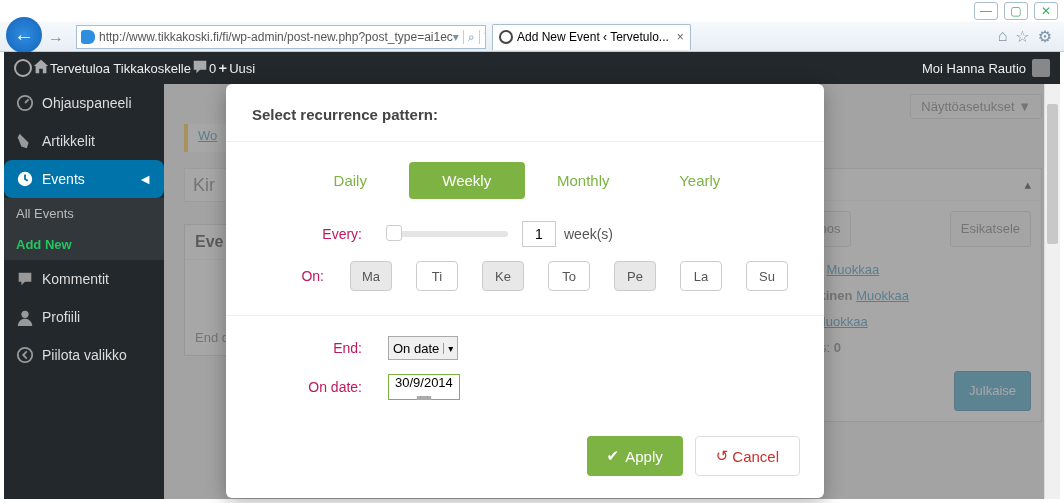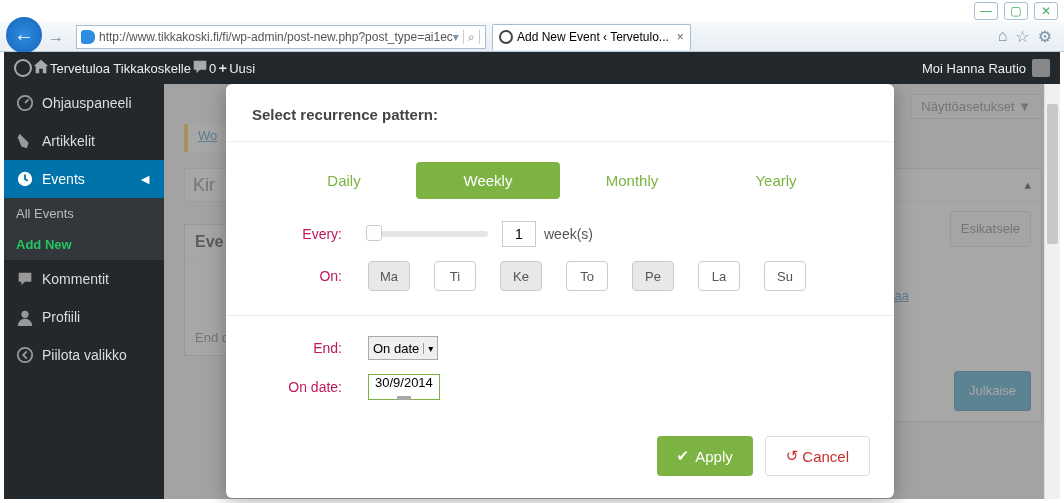--- a/index.html
+++ b/index.html
@@ -24,21 +24,21 @@
 .wp-bar { position: absolute; top: 52px; left: 4px; right: 4px; height: 32px; background: #23282d; color: #eee; display: flex; align-items: center; font-size: 13px; padding: 0 10px; }
 .wp-bar .wp-logo { width: 18px; height: 18px; border: 2px solid #aaa; border-radius: 50%; }
 .wp-bar .right { margin-left: auto; display: flex; align-items: center; gap: 6px; }
 .wp-bar .avatar { width: 18px; height: 18px; background: #888; border-radius: 2px; }
 .wp-bar svg { fill: #aaa; }
 
 
 .sidebar { position: absolute; top: 84px; left: 4px; width: 160px; bottom: 4px; background: #23282d; color: #eee; font-size: 14px; }
 .side-item { padding: 10px 12px; display: flex; align-items: center; gap: 8px; color: #ddd; }
 .side-item svg { fill: #999; width: 18px; height: 18px; }
-.side-item.active { background: #0073aa; color: #fff; }
+.side-item.active { background: #0073aa; color: #fff; border-radius: 8px; }
 .side-item.active svg { fill: #fff; }
 .side-item.active::after { content: ""; position: absolute; right: -8px; border: 8px solid transparent; border-left-color: #0073aa; display: none; }
 .side-sub { background: #32373c; padding: 8px 12px; font-size: 13px; color: #bbb; }
 .side-sub.current { color: #22c55e; font-weight: 600; }
 
 
 .content { position: absolute; top: 84px; left: 164px; right: 4px; bottom: 4px; background: #f1f1f1; }
 .overlay { position: absolute; inset: 0; background: rgba(130,130,130,0.7); }
 .screen-opts { position: absolute; top: 10px; right: 18px; background: #f6f6f6; border: 1px solid #ccc; padding: 4px 10px; font-size: 13px; color: #555; border-radius: 3px; }
 .notice { position: absolute; top: 40px; left: 20px; height: 28px; width: 620px; background: #fff; border-left: 4px solid #ffba00; font-size: 13px; padding: 4px 10px; color: #0073aa; text-decoration: underline; }
@@ -47,26 +47,26 @@
 .sidebox .hdr { padding: 8px 10px; border-bottom: 1px solid #eee; display: flex; justify-content: space-between; }
 .sidebox .body { padding: 10px; line-height: 2; color: #555; }
 .sidebox a { color: #0073aa; }
 .btn-draft, .btn-preview { display: inline-block; border: 1px solid #ccc; background: #f7f7f7; padding: 4px 10px; border-radius: 3px; color: #555; }
 .btn-publish { background: #0085ba; color: #fff; border: 1px solid #006799; padding: 6px 14px; border-radius: 3px; }
 .eventbox { position: absolute; top: 140px; left: 20px; width: 620px; background: #fff; border: 1px solid #ccc; }
 .eventbox .eh { padding: 8px 10px; border-bottom: 1px solid #eee; font-weight: 600; }
 .eventbox .eb { padding: 10px; color: #555; font-size: 13px; }
 
 
-.modal { position: absolute; top: 84px; left: 226px; width: 668px; background: #fff; border-radius: 6px; box-shadow: 0 4px 20px rgba(0,0,0,0.3); z-index: 50; }
+.modal { position: absolute; top: 84px; left: 226px; width: 598px; background: #fff; border-radius: 6px; box-shadow: 0 4px 20px rgba(0,0,0,0.3); z-index: 50; }
 .modal-title { padding: 22px 26px 18px; font-size: 15px; font-weight: 600; color: #444; }
 .tabs { display: flex; padding: 0 30px; }
 .tab-btn { flex: 1; text-align: center; padding: 10px 0; font-size: 15px; color: #7cb342; border-radius: 4px; }
 .tab-btn.active { background: #7cb342; color: #fff; }
-.form-section { padding: 20px 16px; border-bottom: 1px solid #eee; }
+.form-section { padding: 20px 36px; border-bottom: 1px solid #eee; }
 .form-row { display: flex; align-items: center; margin-bottom: 14px; }
 .form-label { width: 100px; text-align: right; margin-right: 26px; font-size: 14px; color: #be185d; }
 .slider-track { width: 120px; height: 6px; background: #e5e5e5; border-radius: 3px; position: relative; }
 .slider-thumb { width: 16px; height: 16px; background: #fff; border: 1px solid #ccc; border-radius: 3px; position: absolute; top: -6px; left: -2px; }
 .num-input { width: 34px; height: 26px; border: 1px solid #ccc; text-align: center; margin: 0 8px 0 14px; font-size: 14px; }
 .unit { font-size: 14px; color: #555; }
 .days { display: flex; gap: 24px; }
 .day-btn { width: 42px; height: 30px; border: 1px solid #ccc; background: #fff; border-radius: 4px; font-size: 13px; color: #555; display: flex; align-items: center; justify-content: center; }
 .day-btn.sel { background: #e8e8e8; }
 .select { display: inline-flex; align-items: center; border: 1px solid #aaa; height: 24px; padding: 0 4px; font-size: 13px; background: #efefef; }

